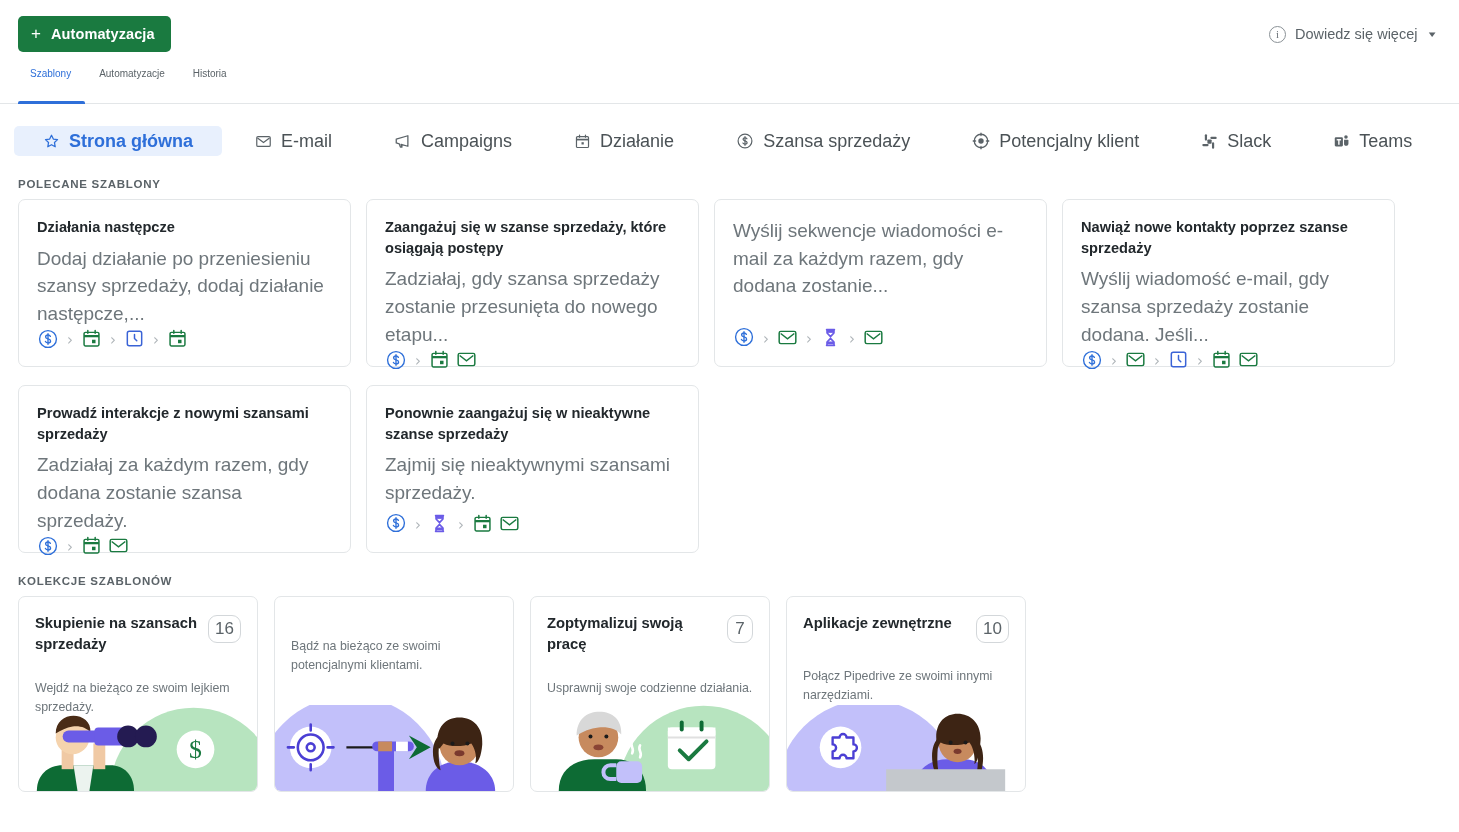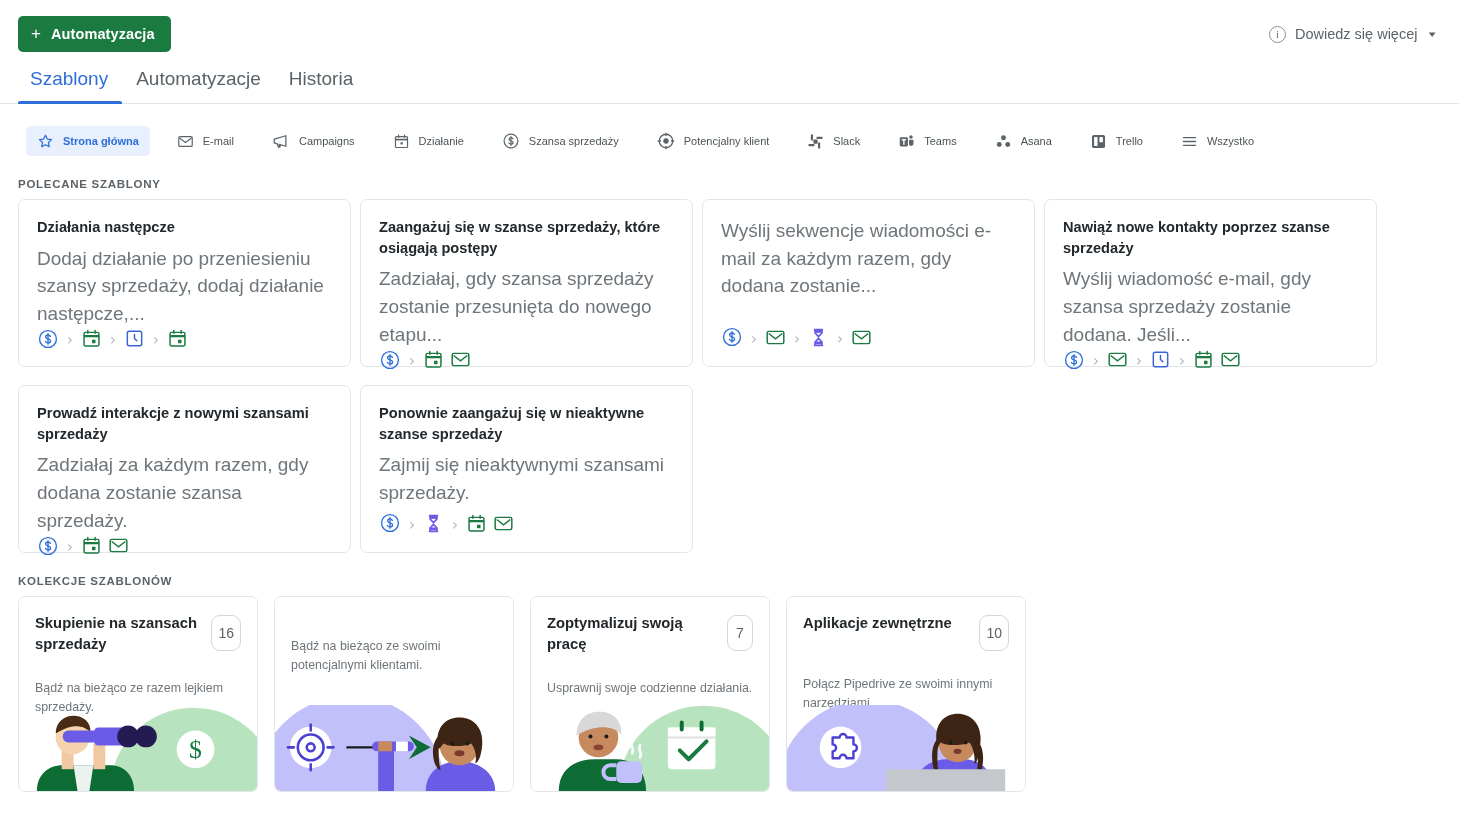--- a/index.html
+++ b/index.html
@@ -74,21 +74,21 @@
 
   
   .tabs {
     display: flex;
     gap: 0;
     padding: 0 18px;
     border-bottom: 1px solid #e3e6e8;
     height: 36px;
   }
   .tab {
-    font-size: 19px;
+    font-size: 10px;
     color: #5b6368;
     padding: 0 14px 11px 14px;
     cursor: pointer;
     position: relative;
     white-space: nowrap;
   }
   .tab:first-child { padding-left: 12px; }
   .tab.active { color: #2e6fd9; }
   .tab.active::after {
     content: "";
@@ -105,27 +105,26 @@
     align-items: center;
     gap: 4px;
     padding: 22px 14px 0 14px;
     flex-wrap: nowrap;
   }
   .chip {
     display: inline-flex;
     align-items: center;
     gap: 9px;
     height: 30px;
-    padding: 0 11px;
+    padding: 0 29px;
     border-radius: 5px;
-    font-size: 11px;
+    font-size: 18px;
     color: #4b5256;
     cursor: pointer;
     white-space: nowrap;
-    margin-left: 12px;
   }
   .chip.active {
     background: #e8f0fd;
     color: #2e6fd9;
     font-weight: bold;
   }
   .chip svg { display: block; }
 
   
   .section-title {
@@ -136,21 +135,21 @@
     padding: 0 18px;
     margin-top: 22px;
     margin-bottom: 9px;
     text-transform: uppercase;
   }
 
   
   .tpl-grid {
     display: grid;
     grid-template-columns: repeat(4, 333px);
-    gap: 9px;
+    gap: 15px;
     padding: 0 18px;
   }
   .tpl-card {
     border: 1px solid #e3e6e8;
     border-radius: 7px;
     background: #fff;
     height: 168px;
     padding: 17px 18px 14px 18px;
     display: flex;
     flex-direction: column;
@@ -211,25 +210,25 @@
   .coll-title {
     font-size: 14.8px;
     font-weight: bold;
     color: #22282c;
     line-height: 1.43;
     max-width: 168px;
   }
   .coll-count {
     flex: 0 0 auto;
     min-width: 26px;
-    height: 36px;
+    height: 28px;
     padding: 0 6px;
     border: 1px solid #d3d7da;
     border-radius: 9px;
-    font-size: 14px;
+    font-size: 17px;
     color: #5b6368;
     display: inline-flex;
     align-items: center;
     justify-content: center;
     margin-top: 2px;
   }
   .coll-desc {
     font-size: 12.4px;
     color: #6e767b;
     line-height: 1.5;
@@ -565,21 +564,21 @@
 <div class="section-title">KOLEKCJE SZABLONÓW</div>
 
 <div class="coll-grid">
 
   <div class="coll-card">
     <div class="coll-head">
       <div class="coll-title-row">
         <div class="coll-title">Skupienie na szansach sprzedaży</div>
         <div class="coll-count">16</div>
       </div>
-      <div class="coll-desc">Bądź na bieżąco ze razem lejkiem sprzedaży.</div>
+      <div class="coll-desc">Wejdź na bieżąco ze swoim lejkiem sprzedaży.</div>
     </div>
     <div class="coll-art">
       <svg viewBox="0 0 240 86" preserveAspectRatio="xMidYMax meet">
         <path d="M92 86a84 84 0 0 1 168 0z" fill="#b7e4bf"></path>
         <circle cx="178" cy="44" r="19" fill="#ffffff"></circle>
         <text x="178" y="53" text-anchor="middle" font-family="Liberation Serif, serif" font-size="26" fill="#1a7a40">$</text>
         <path d="M18 86c0-16 11-26 26-26h48c14 0 24 10 24 26z" fill="#0d6b34"></path>
         <rect x="43" y="38" width="12" height="26" fill="#f0c9a4"></rect>
         <rect x="75" y="38" width="12" height="26" fill="#f0c9a4"></rect>
         <circle cx="54" cy="32" r="17" fill="#f5d3ad"></circle>

